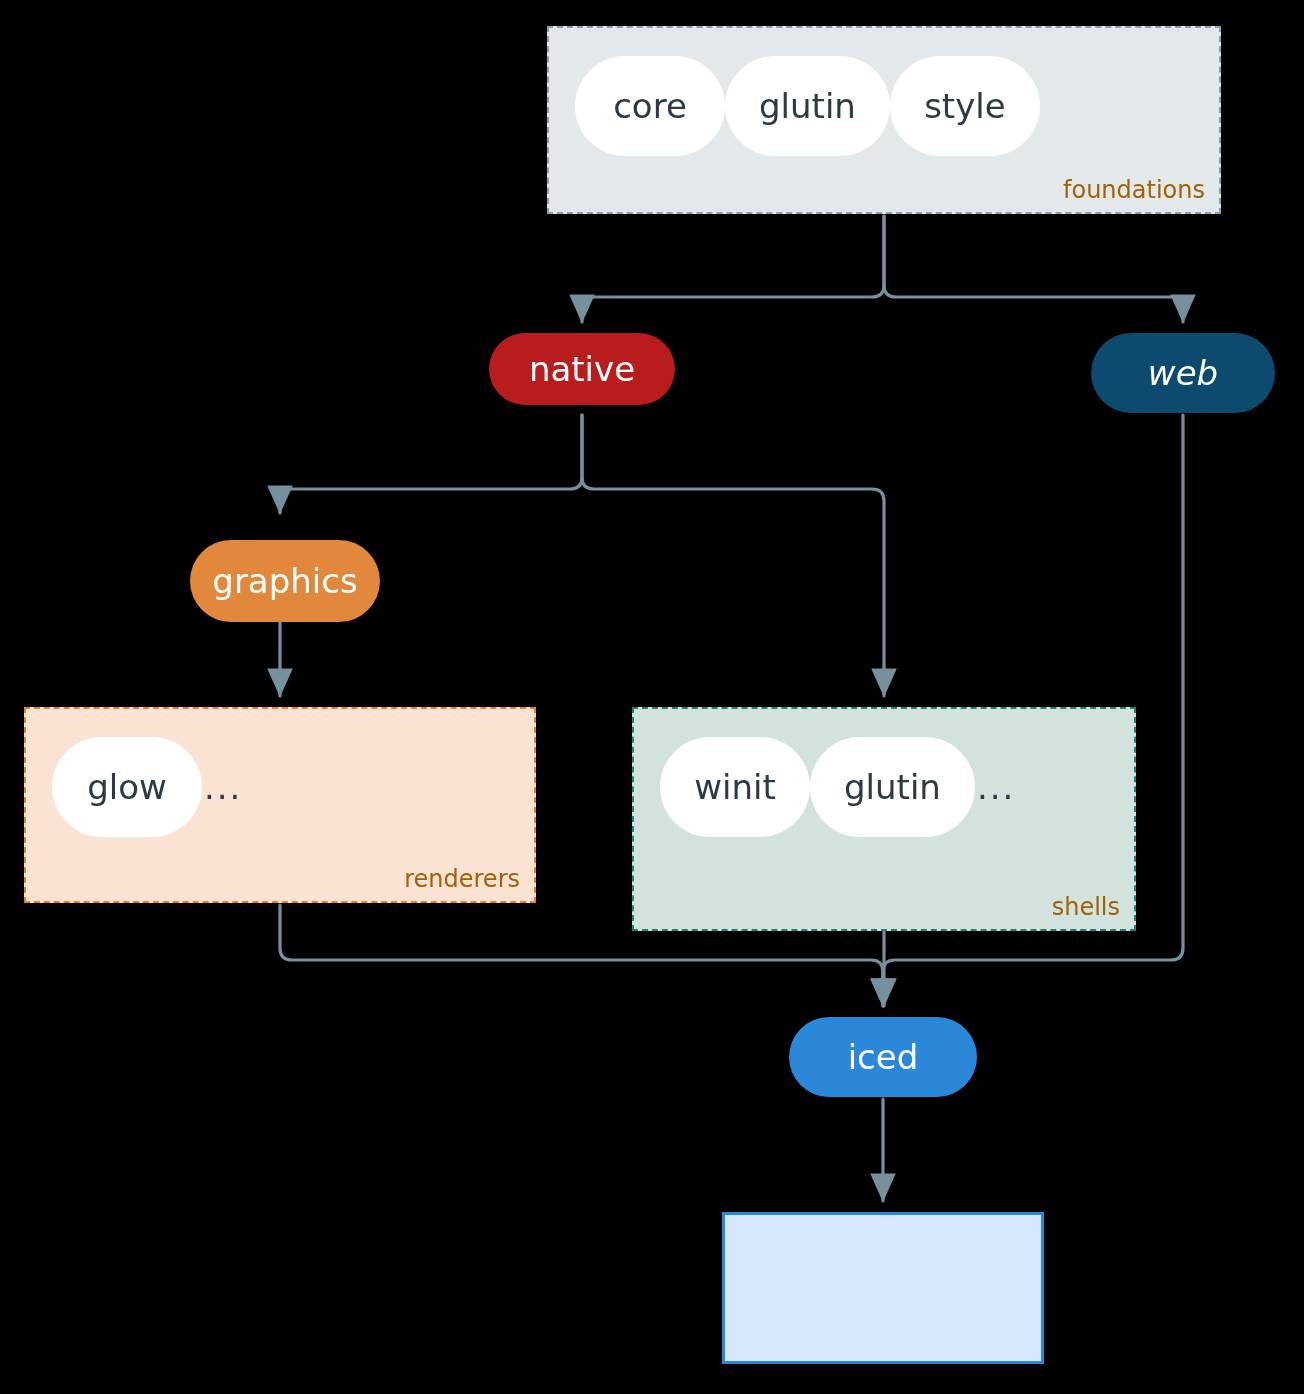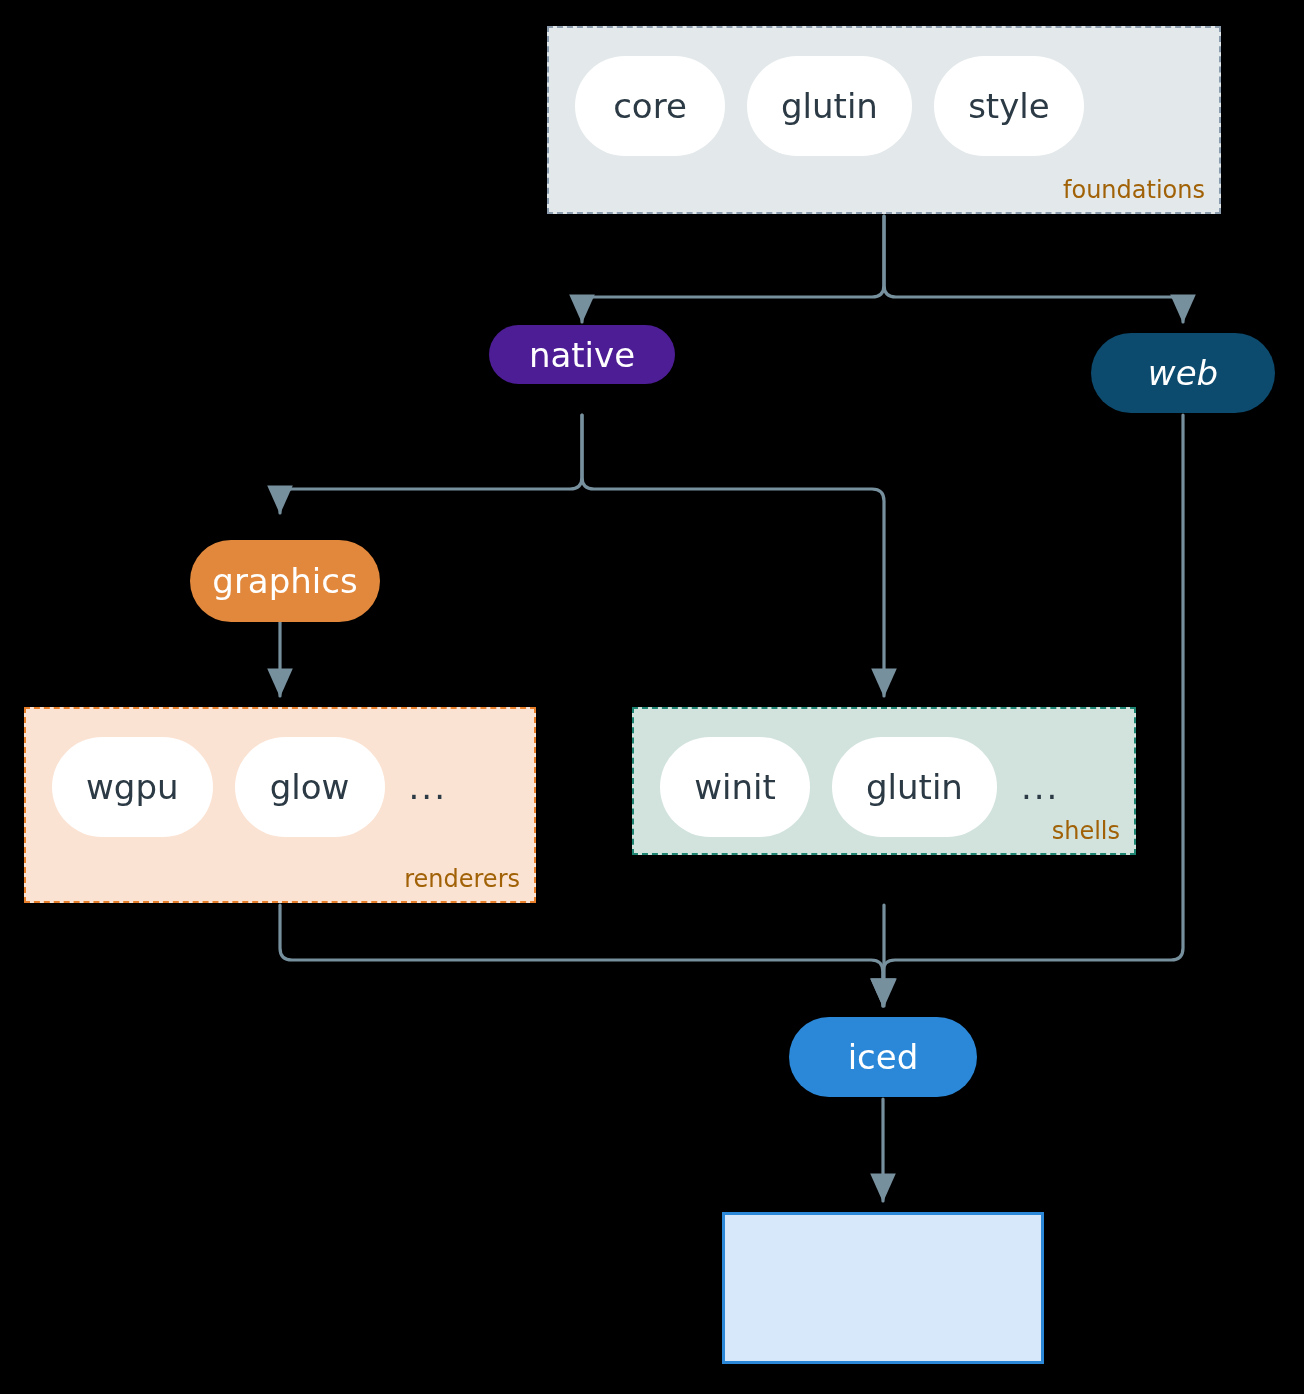--- a/index.html
+++ b/index.html
@@ -40,38 +40,37 @@
     white-space: nowrap;
     line-height: 1;
   }
   .group-items {
     position: absolute;
     left: 26px;
     top: 28px;
     display: flex;
     flex-direction: row;
     align-items: center;
-    gap: 22px;
   }
 
   .group-foundations {
     left: 547px;  top: 26px;
     width: 674px; height: 188px;
     background: #e3e8ea;
     border-color: #8b9dae;
   }
   .group-renderers {
     left: 24px;   top: 707px;
     width: 512px; height: 196px;
     background: #fbe3d3;
     border-color: #e8802b;
   }
   .group-shells {
     left: 632px;  top: 707px;
-    width: 504px; height: 148px;
+    width: 504px; height: 224px;
     background: #d2e3de;
     border-color: #1e8573;
   }
 
   
   .pill {
     box-sizing: border-box;
     display: flex;
     align-items: center;
     justify-content: center;
@@ -98,21 +97,21 @@
     box-sizing: border-box;
     display: flex;
     align-items: center;
     justify-content: center;
     border-radius: 60px;
     color: #ffffff;
     font-size: 34px;
     line-height: 1;
     white-space: nowrap;
   }
-  .node-native   { left: 489px;  top: 325px;  width: 186px; height: 59px; background: #4c1d95; }
+  .node-native   { left: 489px;  top: 333px;  width: 186px; height: 72px; background: #b91c1c; }
   .node-web      { left: 1091px; top: 333px;  width: 184px; height: 80px; background: #0c4a6e; font-style: italic; }
   .node-graphics { left: 190px;  top: 524px;  width: 190px; height: 82px; background: #e2883c; margin-top: 16px; }
   .node-iced     { left: 789px;  top: 1017px; width: 188px; height: 80px; background: #2b88d8; }
 
   
   .rect-node {
     position: absolute;
     box-sizing: border-box;
     display: flex;
     flex-direction: column;
@@ -165,21 +164,20 @@
     <div class="group-items">
       <div class="pill">core</div>
       <div class="pill">glutin</div>
       <div class="pill">style</div>
     </div>
     <div class="group-label">foundations</div>
   </div>
 
   <div class="group group-renderers">
     <div class="group-items">
-      <div class="pill">wgpu</div>
       <div class="pill">glow</div>
       <div class="ellipsis">...</div>
     </div>
     <div class="group-label">renderers</div>
   </div>
 
   <div class="group group-shells">
     <div class="group-items">
       <div class="pill">winit</div>
       <div class="pill">glutin</div>

